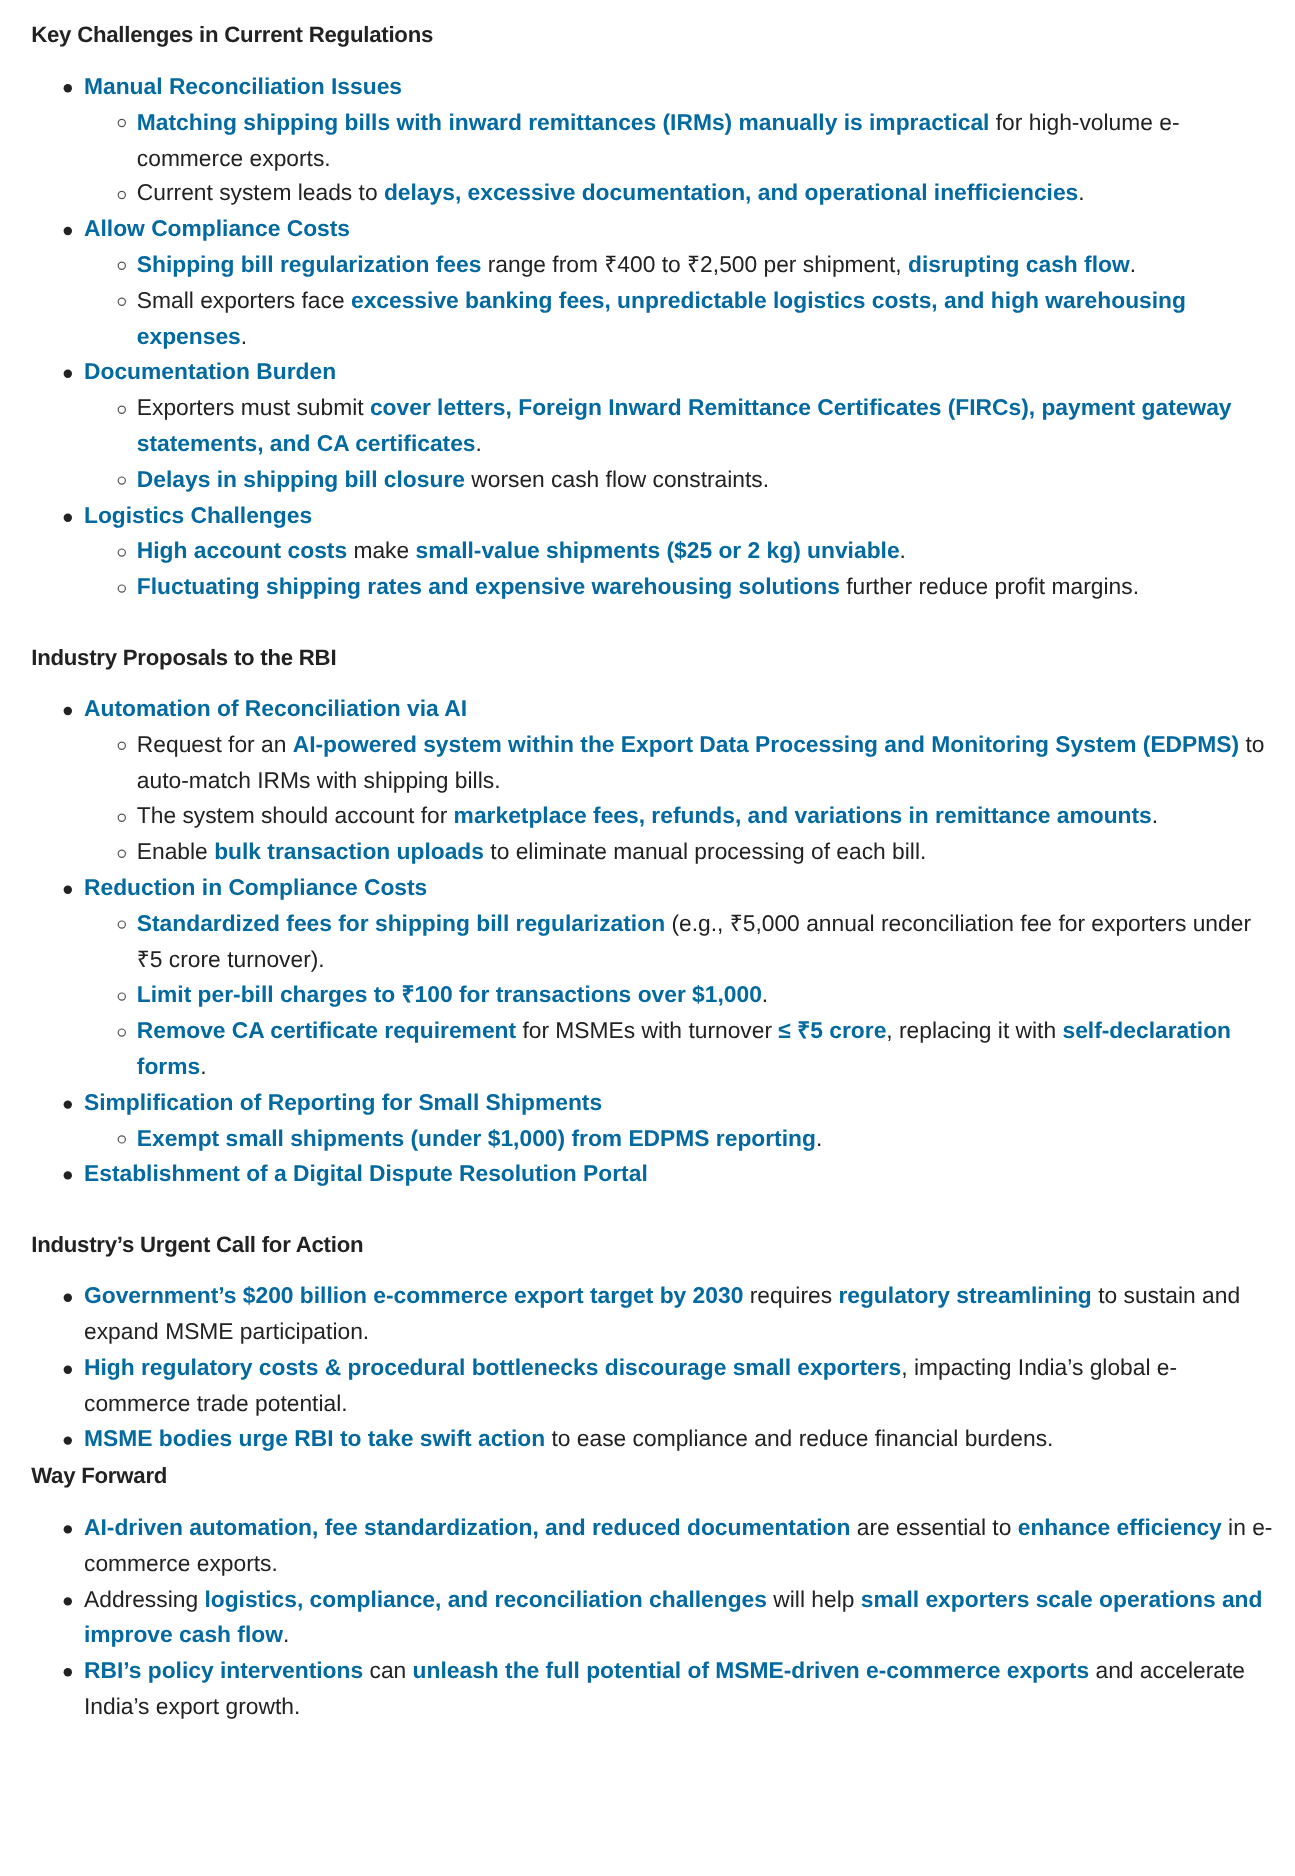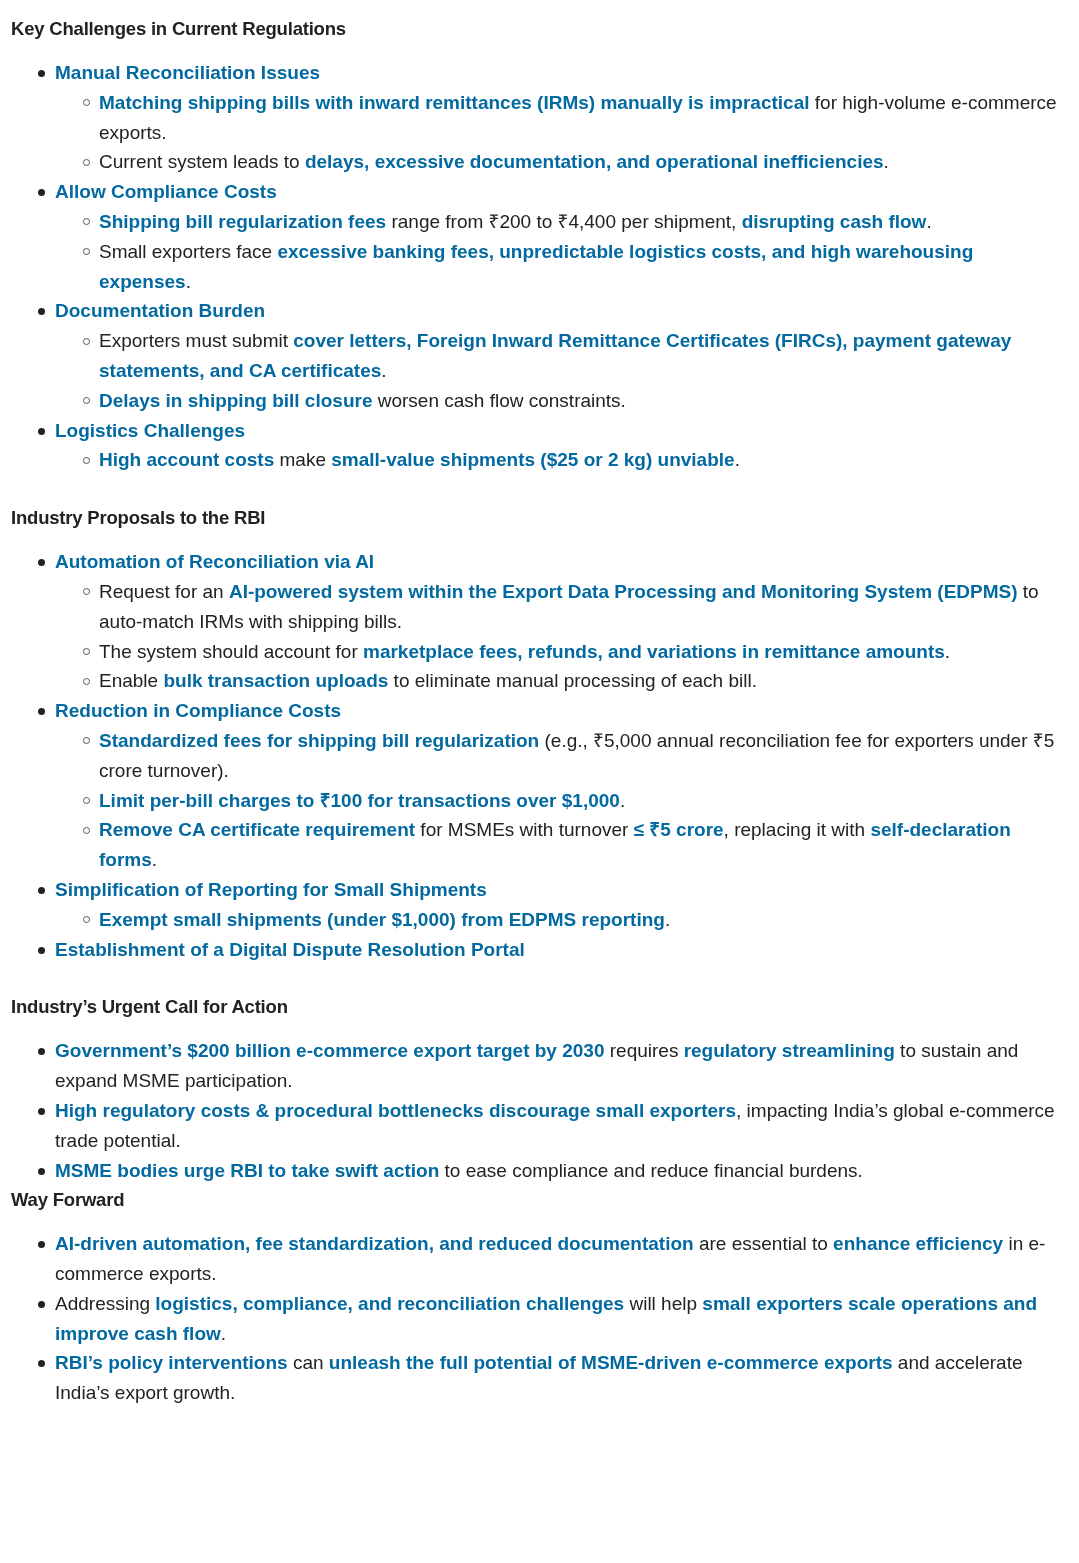--- a/index.html
+++ b/index.html
@@ -1,21 +1,21 @@
 <!DOCTYPE html>
 <html><head>
 <meta charset="utf-8">
 <style>
   html, body { margin:0; padding:0; background:#ffffff; }
   body {
     width:1079px; height:1563px; overflow:hidden;
     font-family:"Liberation Sans", sans-serif;
     color:#222222; font-size:19px; line-height:29.8px;
   }
-  .doc { padding:14px 11px 0 11px; }
+  .doc { padding:14px 11px 0 26px; }
   h3 { font-size:18.5px; font-weight:bold; margin:0; line-height:29px; letter-spacing:-0.2px; }
   ul { margin:0; padding:0; list-style:none; }
   ul.l1 { margin-top:15px; }
   ul.l1 > li { position:relative; padding-left:44px; }
   ul.l1 > li > .bullet { position:absolute; left:27px; top:12px; width:7px; height:7px; border-radius:50%; background:#222; }
   ul.l2 > li { position:relative; padding-left:44px; }
   ul.l2 > li > .bullet { position:absolute; left:28px; top:11.5px; width:5px; height:5px; border-radius:50%; border:1.3px solid #555; background:#fff; }
   b { font-weight:bold; color:#0369a1; }
   .sec { margin-bottom:28px; }
   .sec.tight { margin-bottom:0; }
@@ -30,33 +30,34 @@
     <h3>Key Challenges in Current Regulations</h3>
     <ul class="l1">
       <li><span class="bullet"></span><b>Manual Reconciliation Issues</b>
         <ul class="l2">
           <li><span class="bullet"></span><b>Matching shipping bills with inward remittances (IRMs) manually is impractical</b><span> for high-volume e-commerce exports.</span></li>
           <li><span class="bullet"></span><span>Current system leads to </span><b>delays, excessive documentation, and operational inefficiencies</b><span>.</span></li>
         </ul>
       </li>
       <li><span class="bullet"></span><b>Allow Compliance Costs</b>
         <ul class="l2">
-          <li><span class="bullet"></span><b>Shipping bill regularization fees</b><span> range from ₹200 to ₹4,400 per shipment, </span><b>disrupting cash flow</b><span>.</span></li>
+          <li><span class="bullet"></span><b>Shipping bill regularization fees</b><span> range from ₹400 to ₹2,500 per shipment, </span><b>disrupting cash flow</b><span>.</span></li>
           <li><span class="bullet"></span><span>Small exporters face </span><b>excessive banking fees, unpredictable logistics costs, and high warehousing expenses</b><span>.</span></li>
         </ul>
       </li>
       <li><span class="bullet"></span><b>Documentation Burden</b>
         <ul class="l2">
           <li><span class="bullet"></span><span>Exporters must submit </span><b>cover letters, Foreign Inward Remittance Certificates (FIRCs), payment gateway statements, and CA certificates</b><span>.</span></li>
           <li><span class="bullet"></span><b>Delays in shipping bill closure</b><span> worsen cash flow constraints.</span></li>
         </ul>
       </li>
       <li><span class="bullet"></span><b>Logistics Challenges</b>
         <ul class="l2">
           <li><span class="bullet"></span><b>High account costs</b><span> make </span><b>small-value shipments ($25 or 2 kg) unviable</b><span>.</span></li>
+          <li><span class="bullet"></span><b>Fluctuating shipping rates and expensive warehousing solutions</b><span> further reduce profit margins.</span></li>
         </ul>
       </li>
     </ul>
   </div>
 
   <div class="sec">
     <h3>Industry Proposals to the RBI</h3>
     <ul class="l1">
       <li><span class="bullet"></span><b>Automation of Reconciliation via AI</b>
         <ul class="l2">

